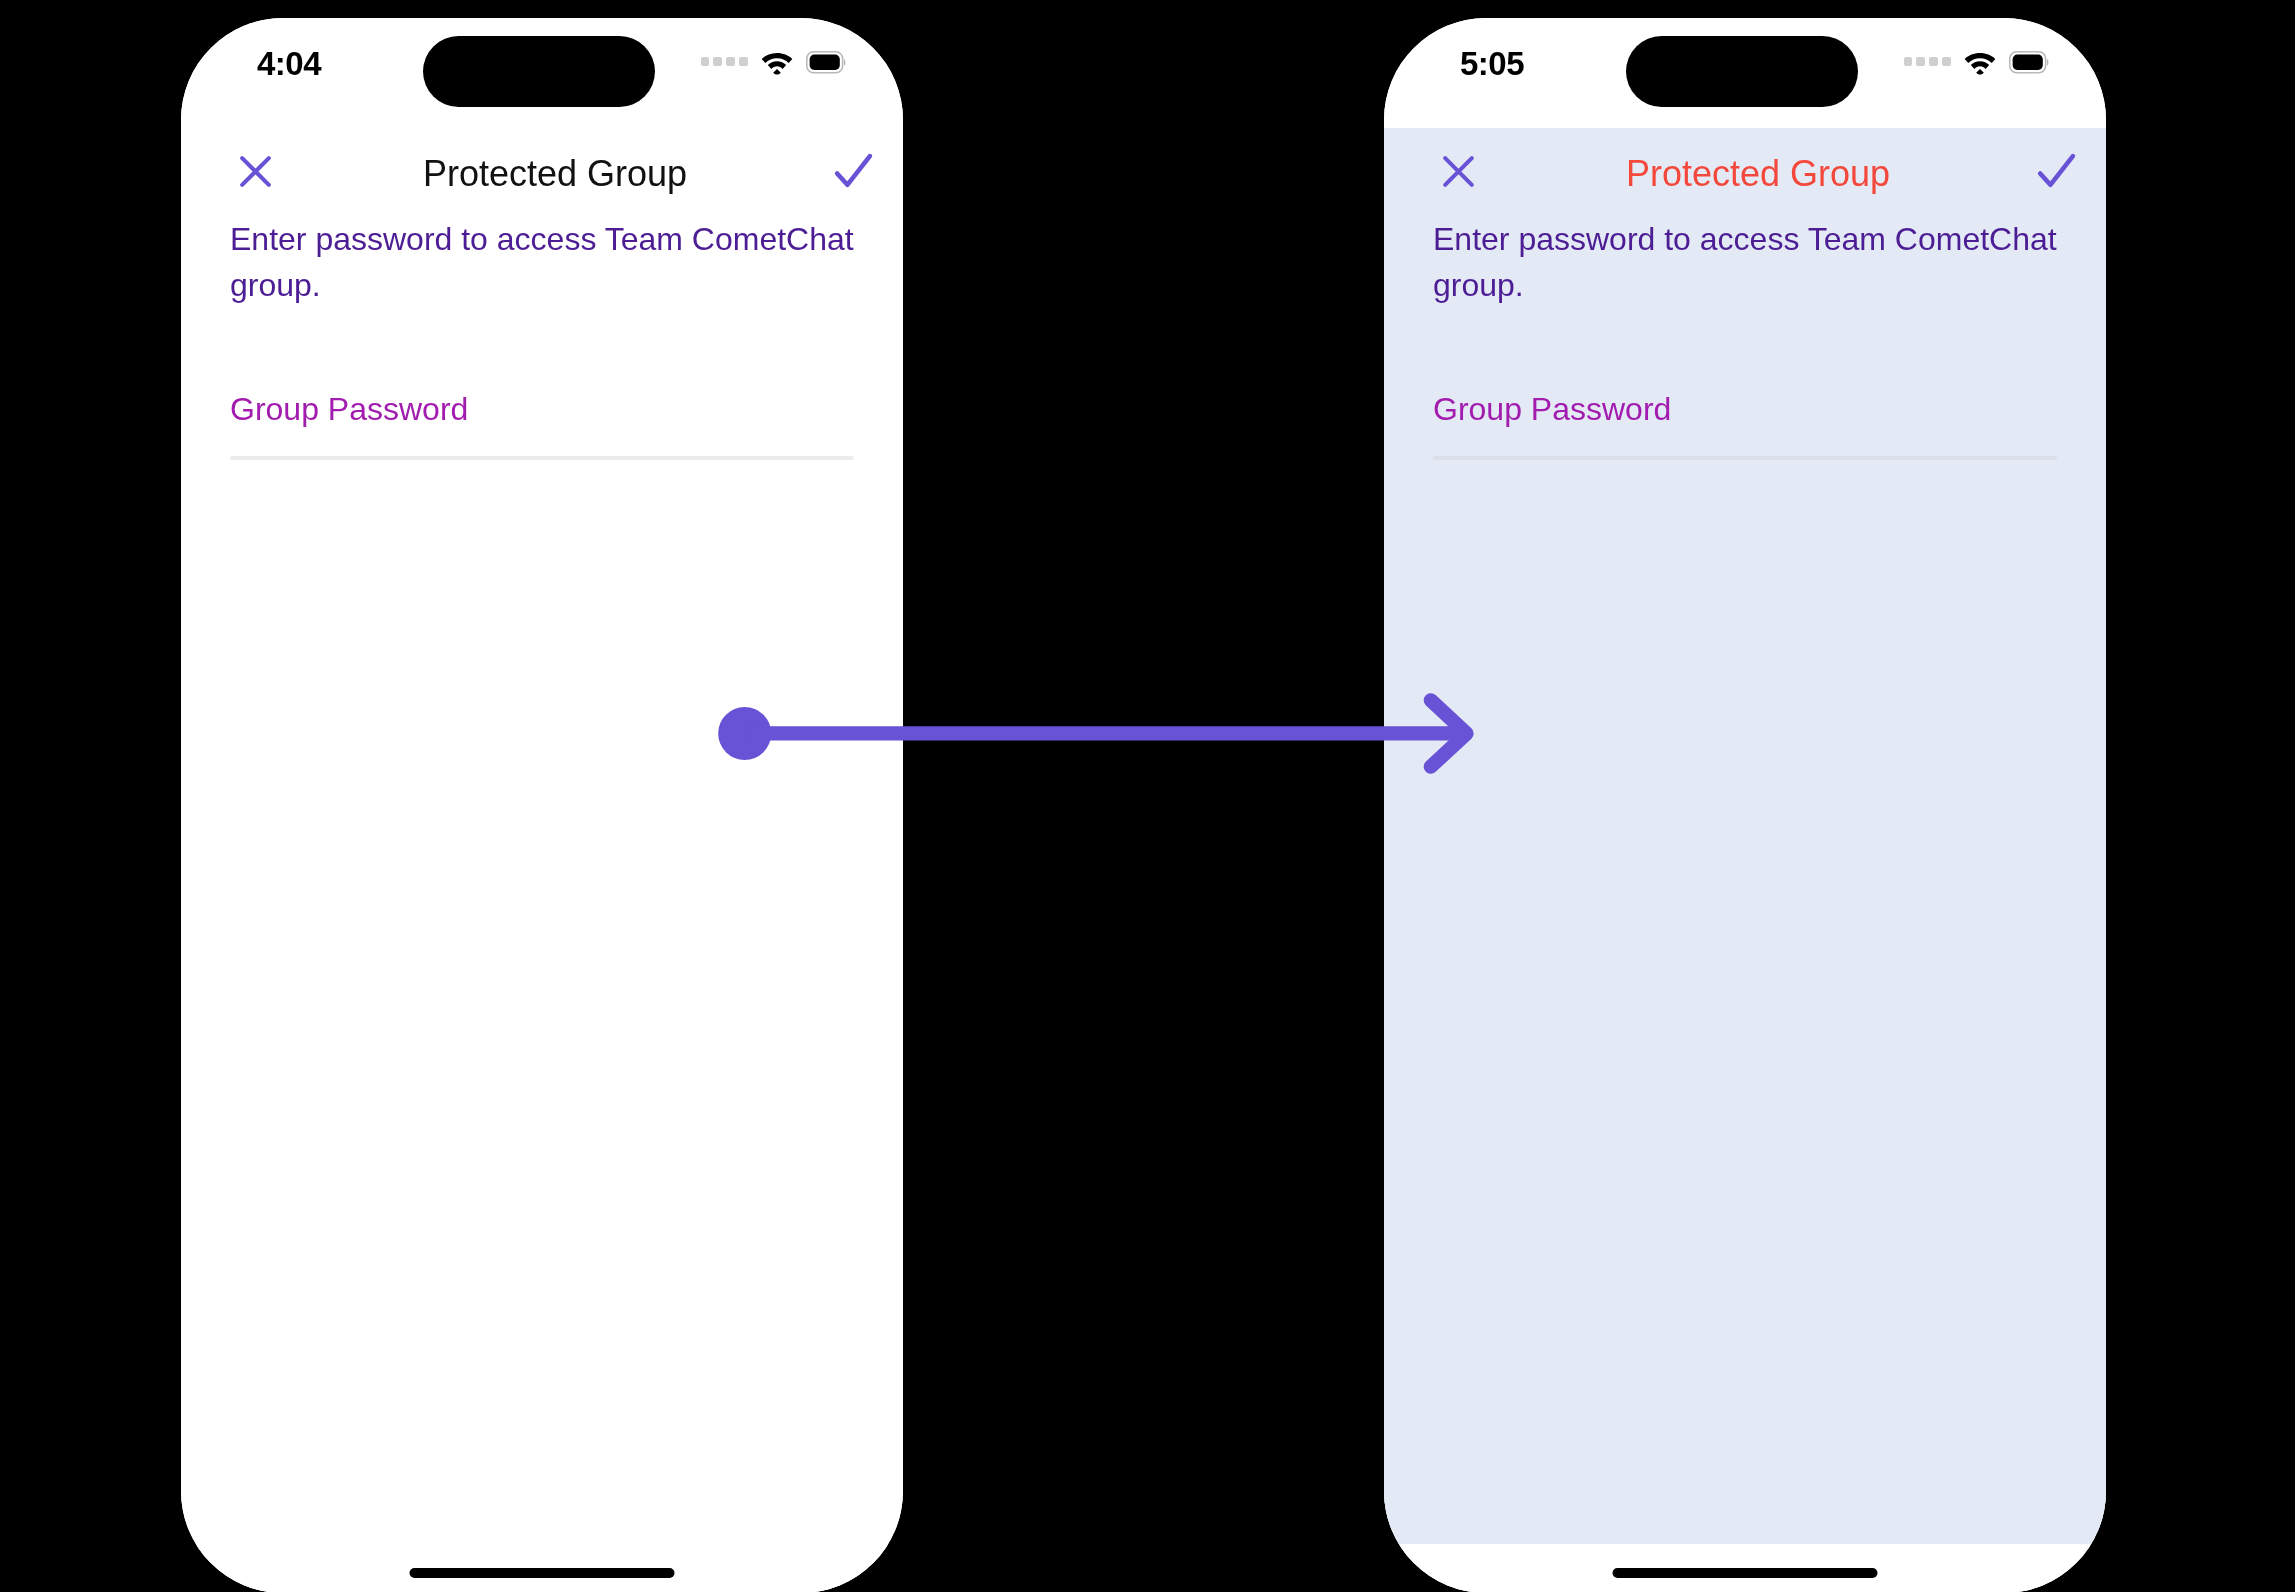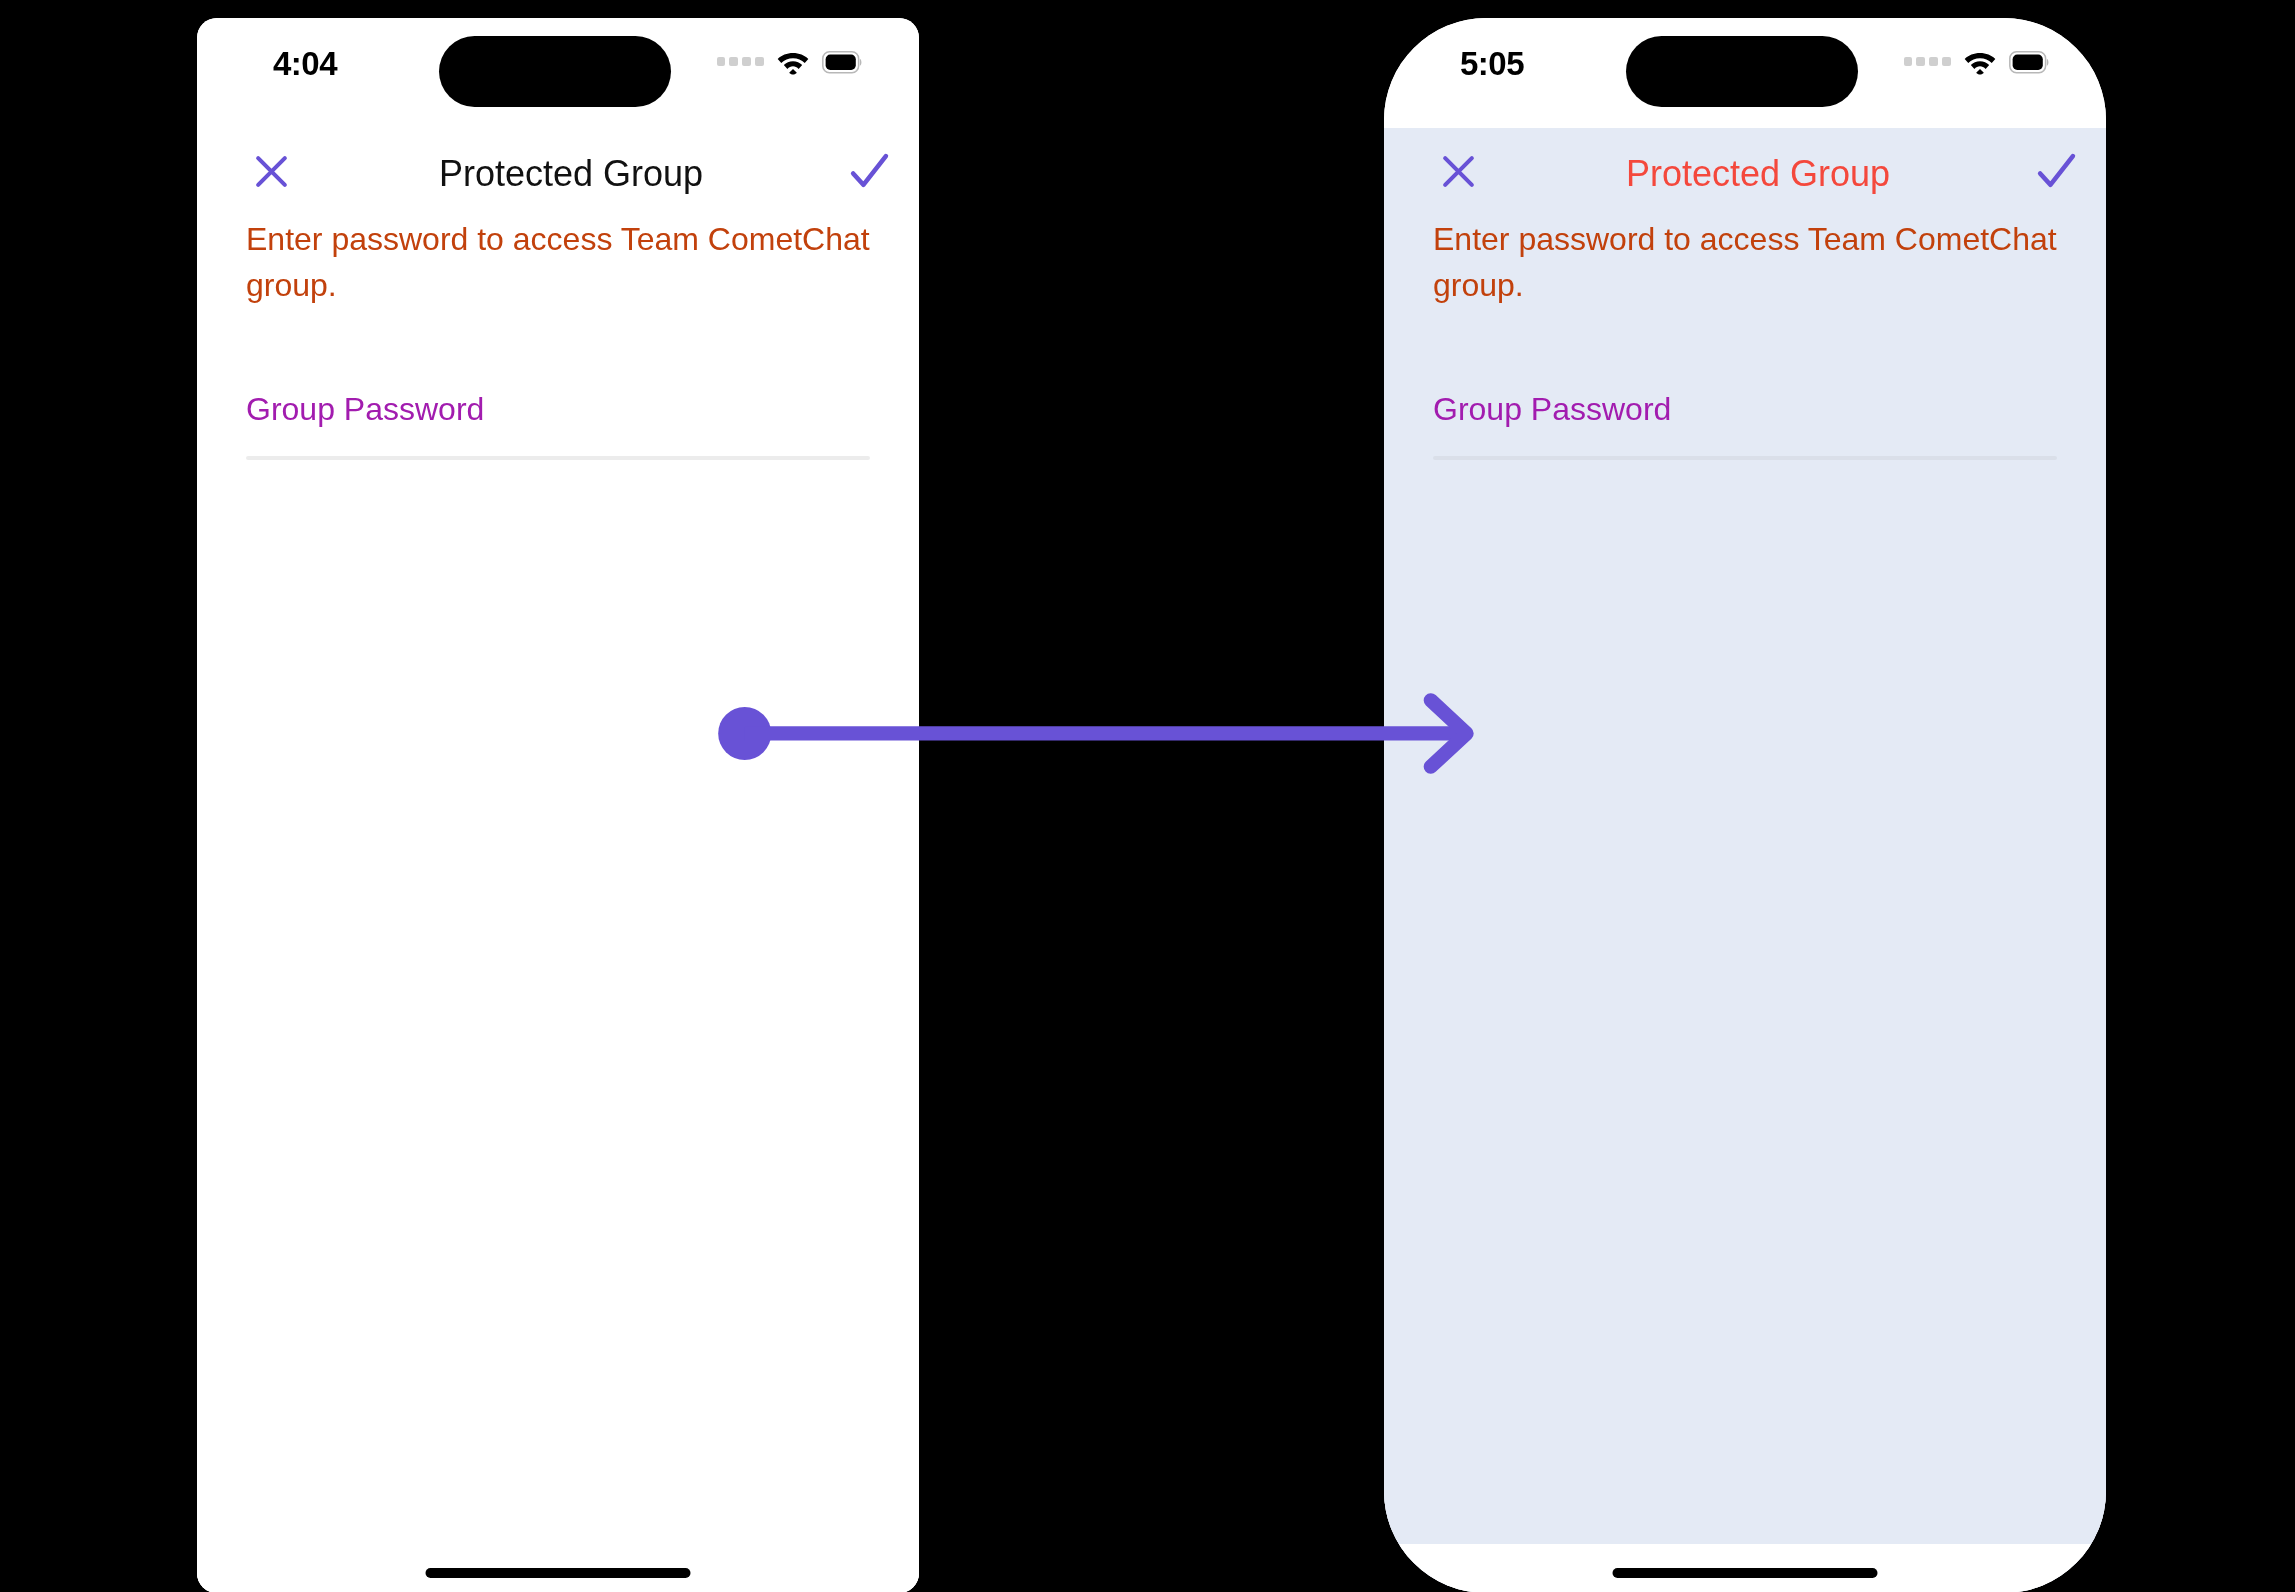--- a/index.html
+++ b/index.html
@@ -19,21 +19,21 @@
   
   .phone {
     position: absolute;
     width: 722px;
     height: 1575px;
     top: 18px;
     border-radius: 102px;
     background: #ffffff;
     overflow: hidden;
   }
-  #phone-left  { left: 197px; border-radius: 20px;  }
+  #phone-left  { left: 181px;  }
   #phone-right { left: 1384px; }
 
   
   .status-bar {
     position: absolute;
     top: 0; left: 0; right: 0;
     height: 110px;
     background: #ffffff;
     z-index: 5;
   }
@@ -133,21 +133,21 @@
   
   .form-area {
     position: absolute;
     top: 82px;
     left: 49px;
     right: 49px;
   }
   .desc-text {
     font-size: 32px;
     line-height: 1.42;
-    color: #c2410c;
+    color: #4c1d95;
     margin: 0;
     padding-top: 7.1px;
   }
   .field-block {
     margin-top: 84px;
   }
   .field-label {
     font-size: 32px;
     color: #a21caf;
     line-height: 1.1;

